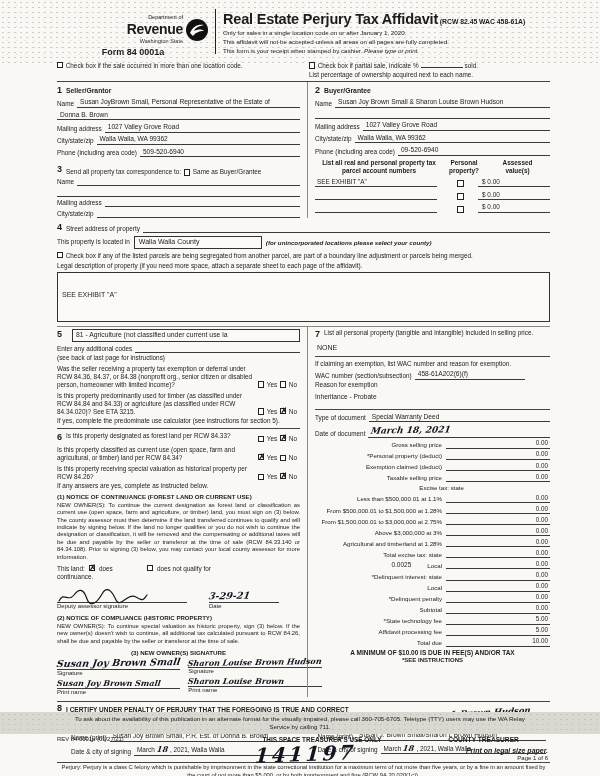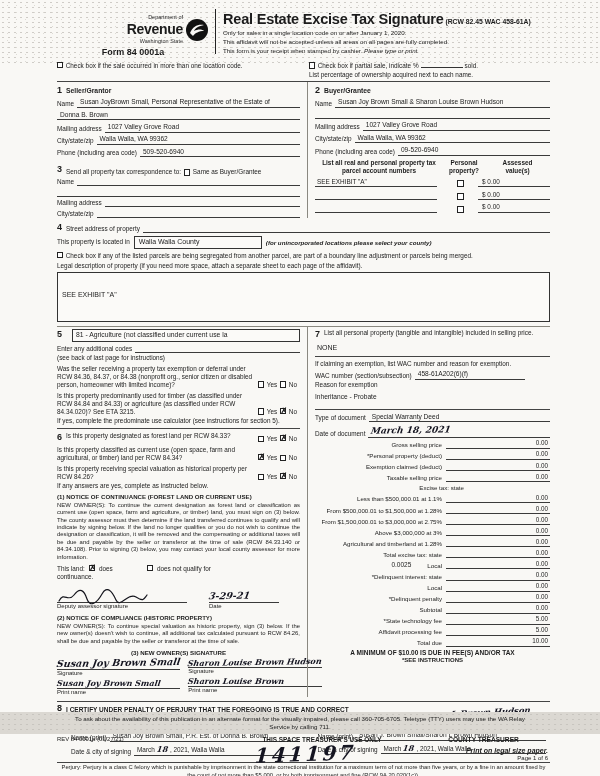--- a/index.html
+++ b/index.html
@@ -156,21 +156,21 @@
           </div>
           <svg class="logo" width="24" height="24" viewBox="0 0 24 24">
             <circle cx="12" cy="12" r="11" fill="#111"></circle>
             <path d="M5 15 C8 8, 13 6, 19 7 C14 8, 10 10, 9 13 C13 11, 17 11, 19 13 C14 13, 10 15, 8 18 Z" fill="#f9f8f5"></path>
           </svg>
         </div>
         <div class="form-no">Form 84 0001a</div>
       </div>
       <div class="hdr-right">
         <div class="title-row">
-          <span class="title">Real Estate Excise Tax Signature</span>
+          <span class="title">Real Estate Perjury Tax Affidavit</span>
           <span class="title-code">(RCW 82.45 WAC 458-61A)</span>
         </div>
         <div class="sub">Only for sales in a single location code on or after January 1, 2020.</div>
         <div class="sub">This affidavit will not be accepted unless all areas on all pages are fully completed.</div>
         <div class="sub"><span>This form is your receipt when stamped by cashier.</span> <em>Please type or print.</em></div>
       </div>
     </div>
 
     <div class="cbrow">
       <div class="cbl">

